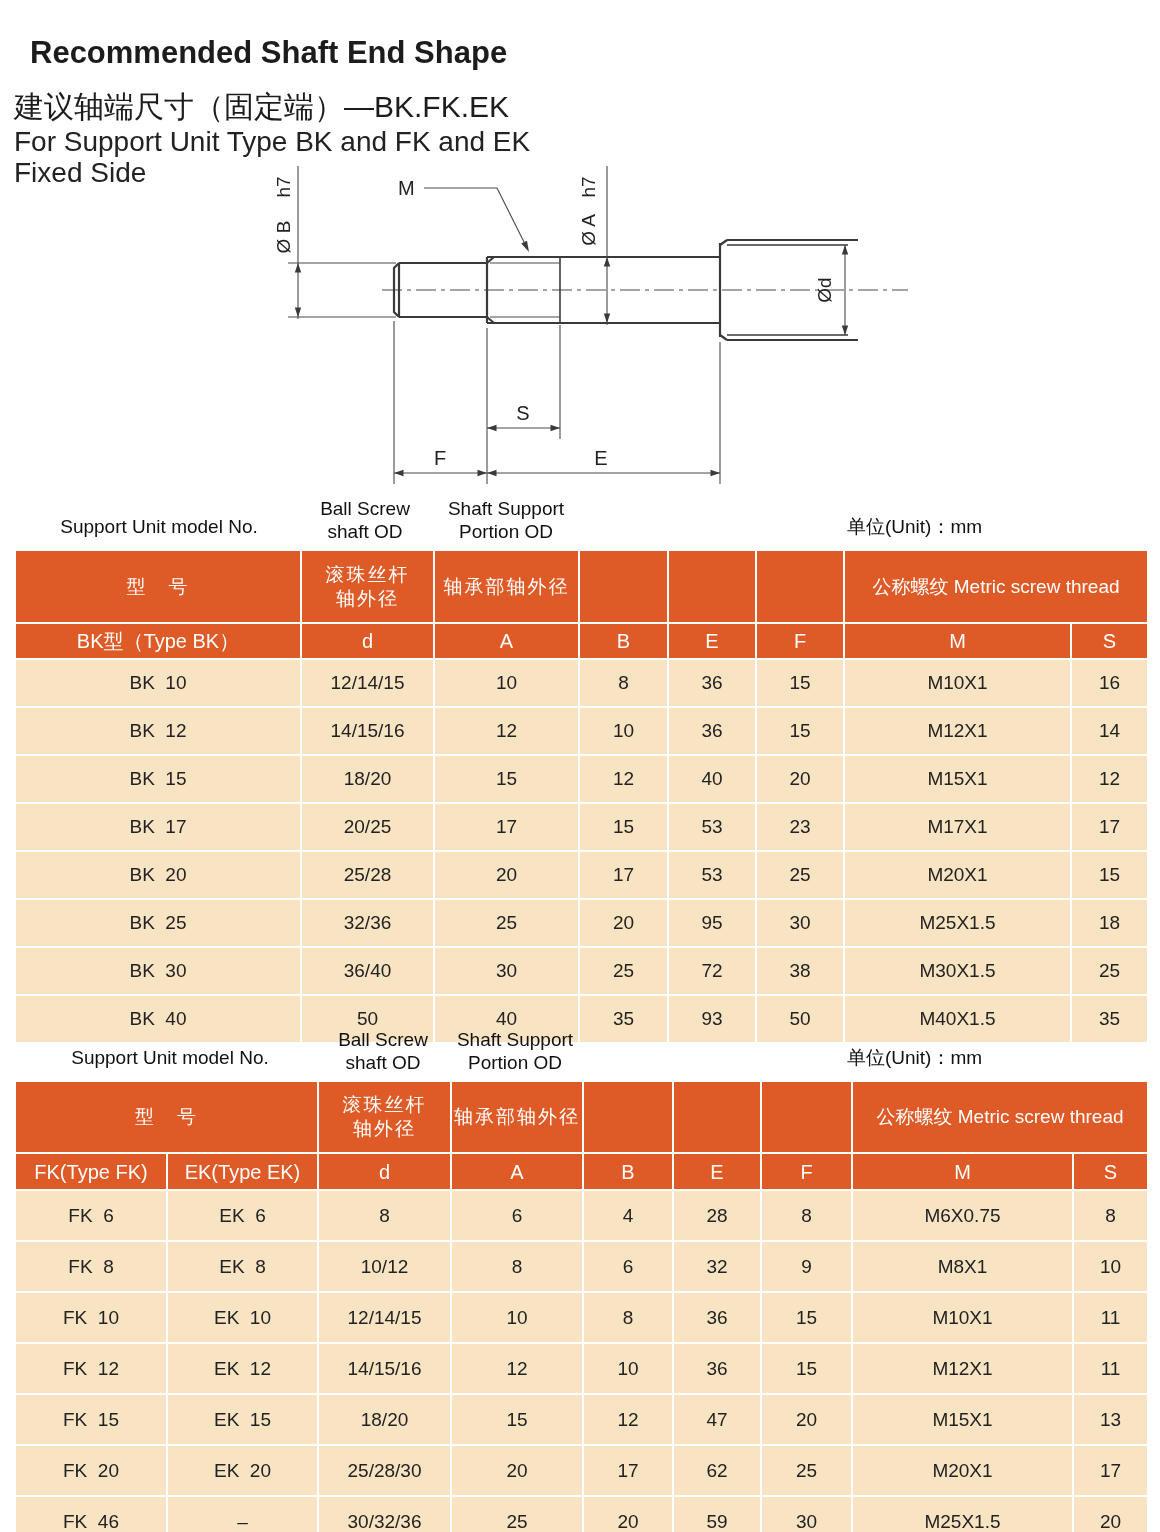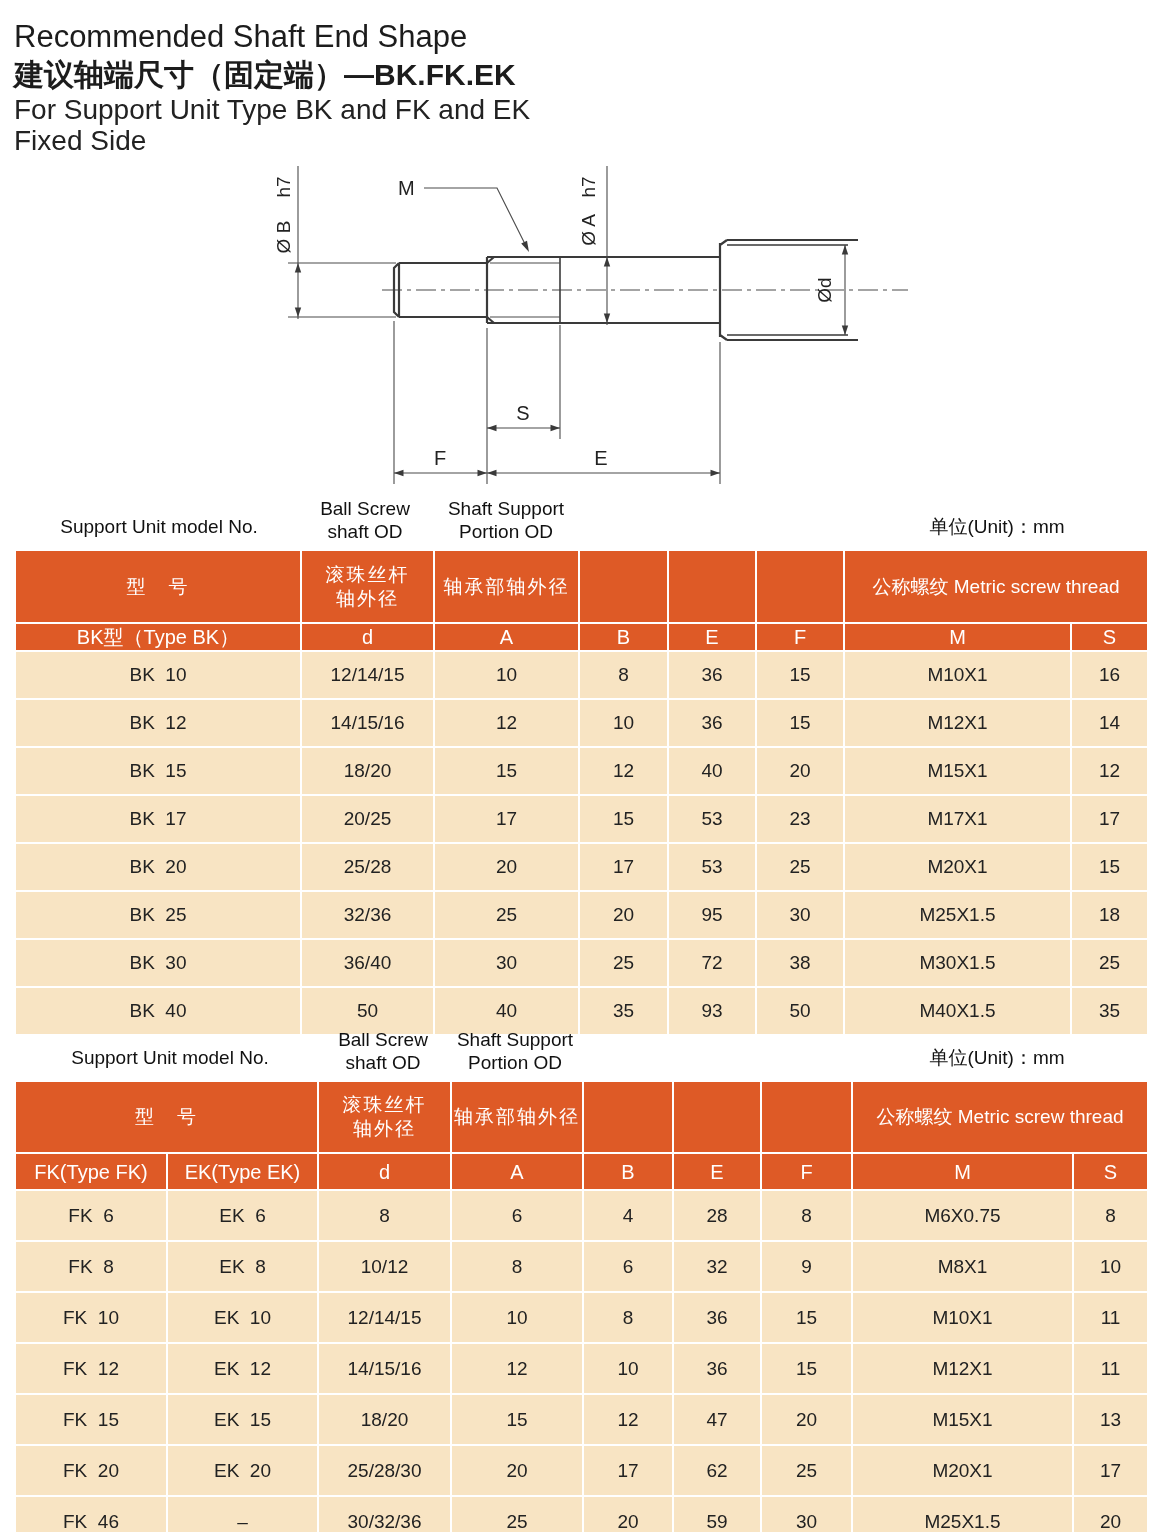--- a/index.html
+++ b/index.html
@@ -6,44 +6,44 @@
   html,body { margin:0; padding:0; }
   body {
     width:1160px; height:1532px; position:relative; background:#ffffff;
     font-family:"Liberation Sans", sans-serif; color:var(--ink);
     overflow:hidden;
   }
   .abs { position:absolute; }
 
   
   .title-block { left:14px; top:18px; width:900px; }
-  .title-en { font-size:31px; font-weight:normal; margin:0; line-height:38px; letter-spacing:0; }
-  .title-cn { font-size:30px; font-weight:bold; margin:0; line-height:38px; }
+  .title-en { font-size:31px; font-weight:bold; margin:16px; line-height:38px; letter-spacing:0; }
+  .title-cn { font-size:30px; font-weight:normal; margin:0; line-height:38px; }
   .subtitle  { font-size:28px; font-weight:normal; margin:0; line-height:31px; color:#222; }
 
   
   svg.drawing { left:0; top:158px; }
   svg.drawing text { font-family:"Liberation Sans", sans-serif; font-size:20px; fill:#222; }
   svg.drawing text.rot { font-size:19px; }
 
   
   .cap { font-size:19px; line-height:23px; text-align:center; white-space:pre-wrap; color:#111; }
-  .cap.right { text-align:center; }
+  .cap.right { text-align:left; }
 
   
   table.spec { border-collapse:collapse; table-layout:fixed; width:1133px; }
   table.spec th, table.spec td {
     border:2px solid #ffffff; padding:0; text-align:center; vertical-align:middle;
     font-weight:normal; overflow:hidden; white-space:pre-wrap;
   }
   table.spec thead th { background:var(--orange); color:#ffffff; font-size:19px; line-height:24px; }
   table.spec thead tr.sub th { font-size:20px; }
   table.spec tbody td { background:var(--beige); color:#222; font-size:19px; }
   table.spec .zh { letter-spacing:2px; }
-  tr.hrow1-bk { height:73px; } tr.hrow2-bk { height:28px; }
+  tr.hrow1-bk { height:73px; } tr.hrow2-bk { height:36px; }
   table.bk tbody tr { height:48px; }
   tr.hrow1-fk { height:72px; } tr.hrow2-fk { height:37px; }
   table.fkek tbody tr { height:51px; }
 </style>
 </head>
 <body>
 
 <main>
 
   <header class="abs title-block">

